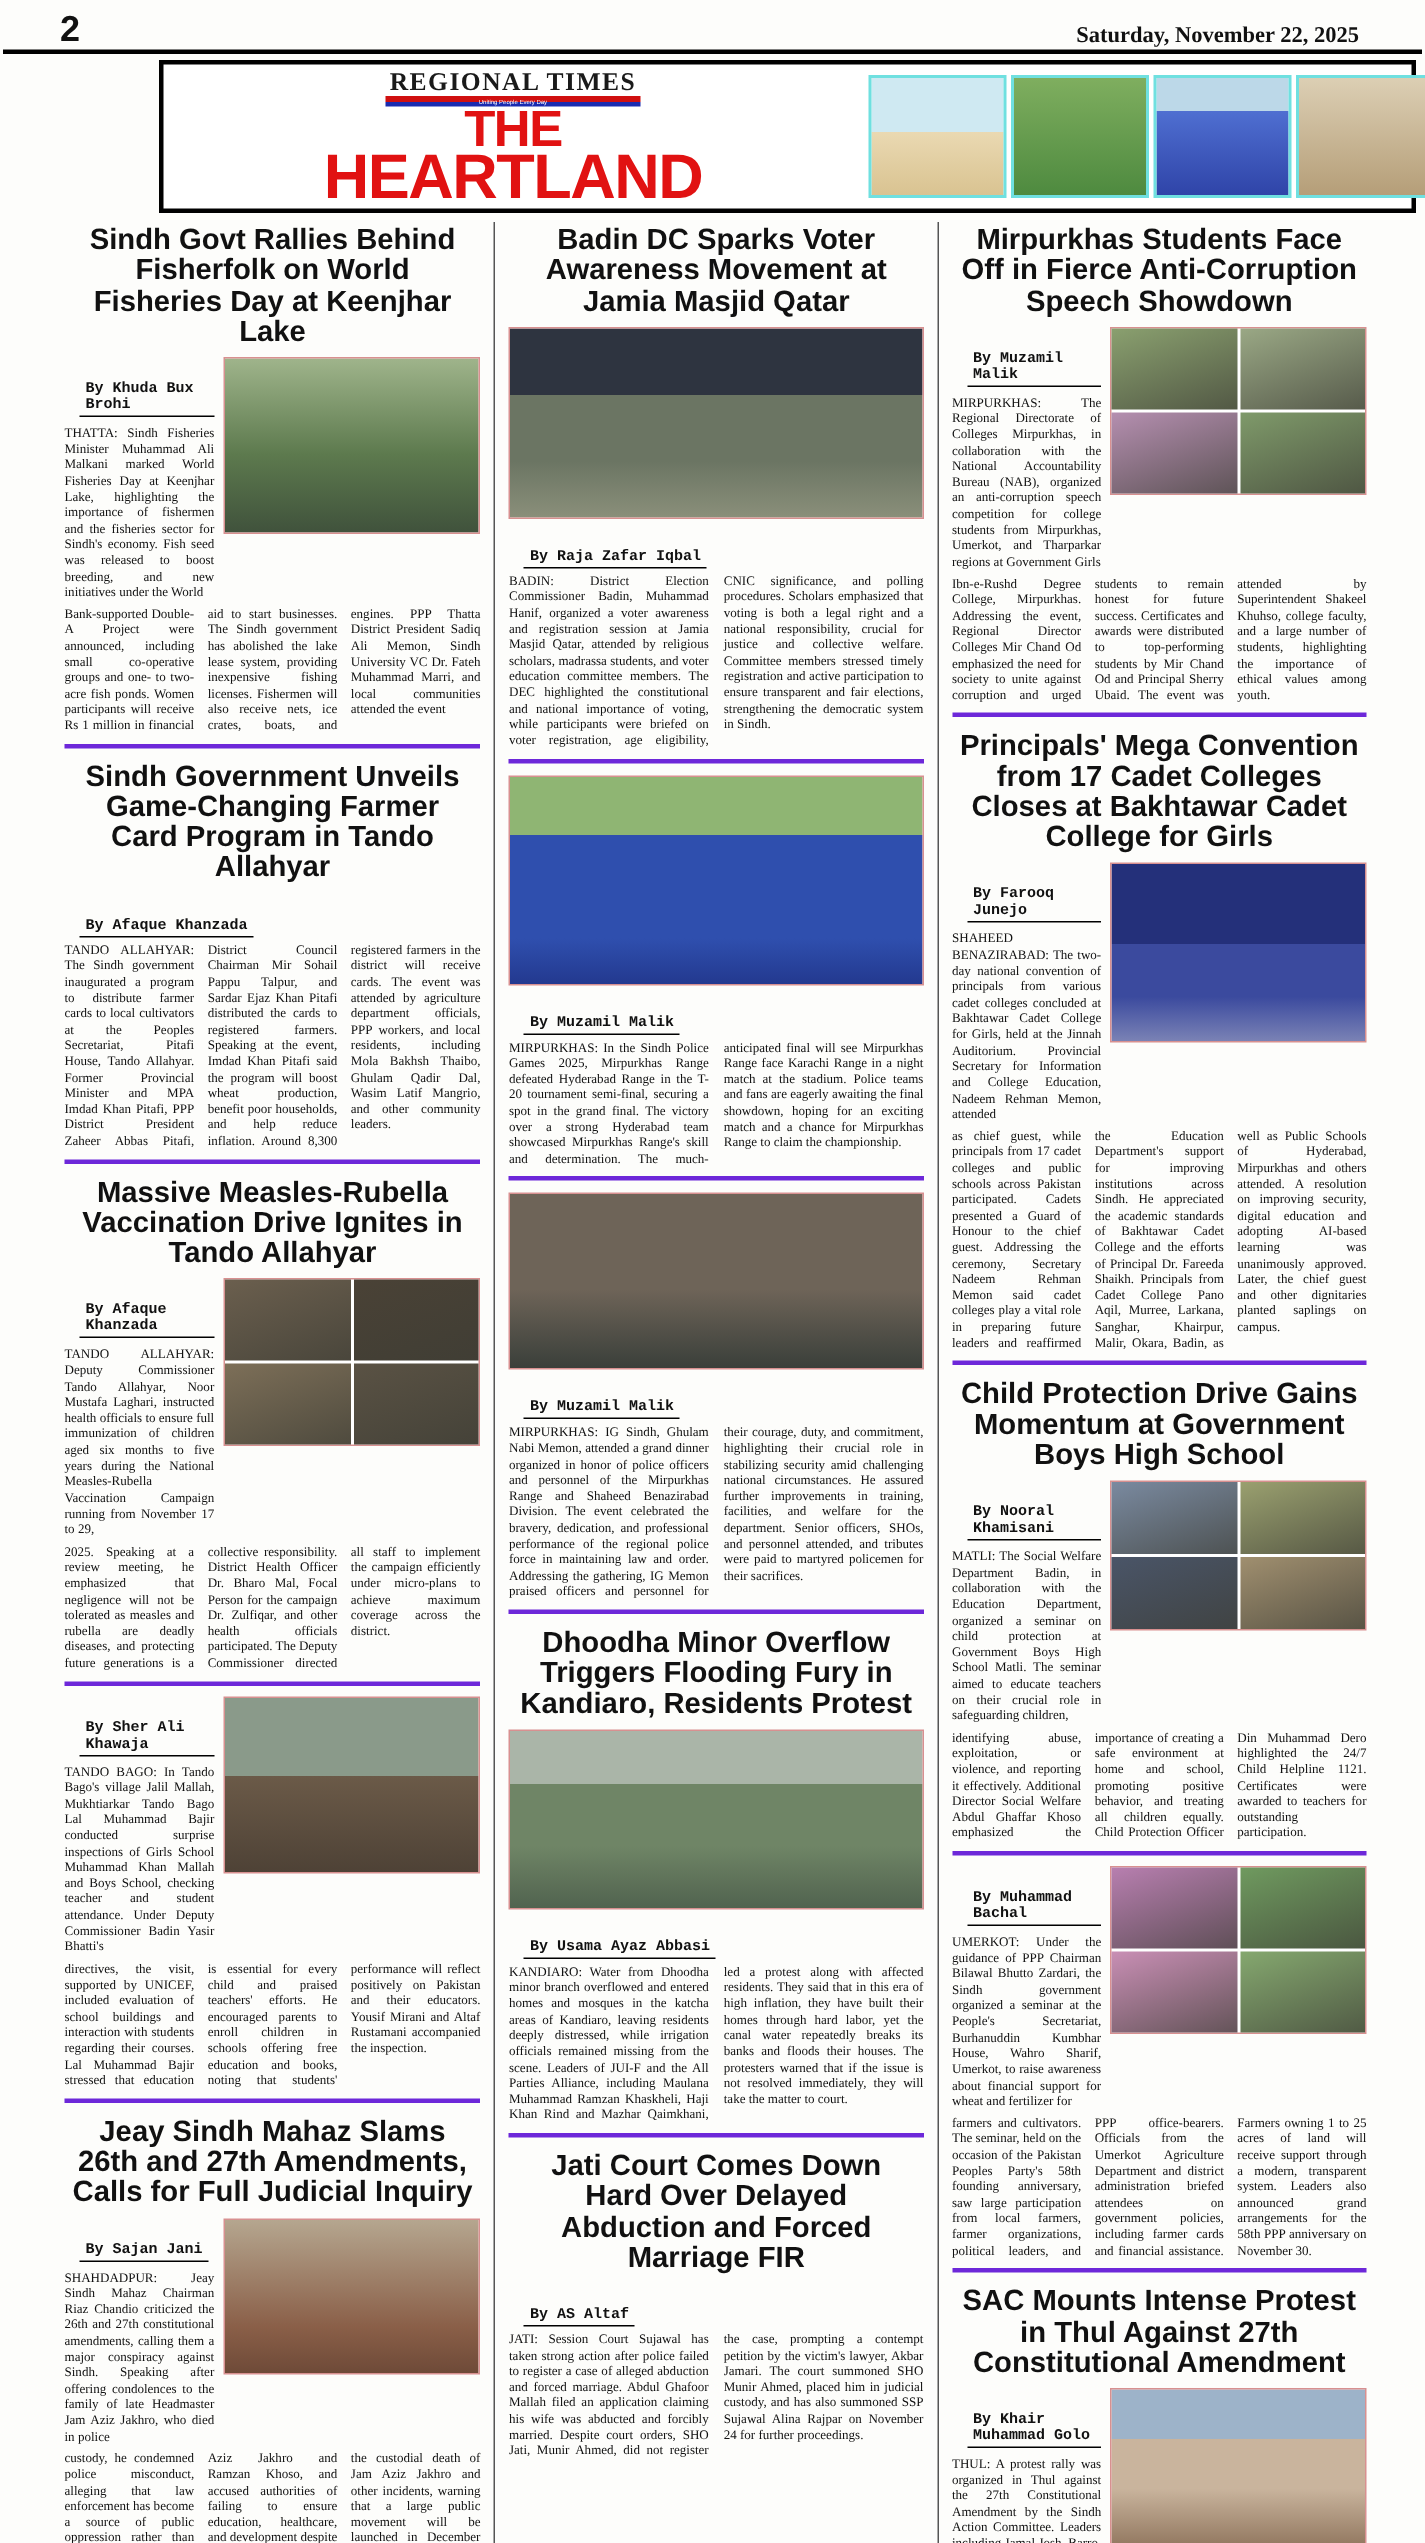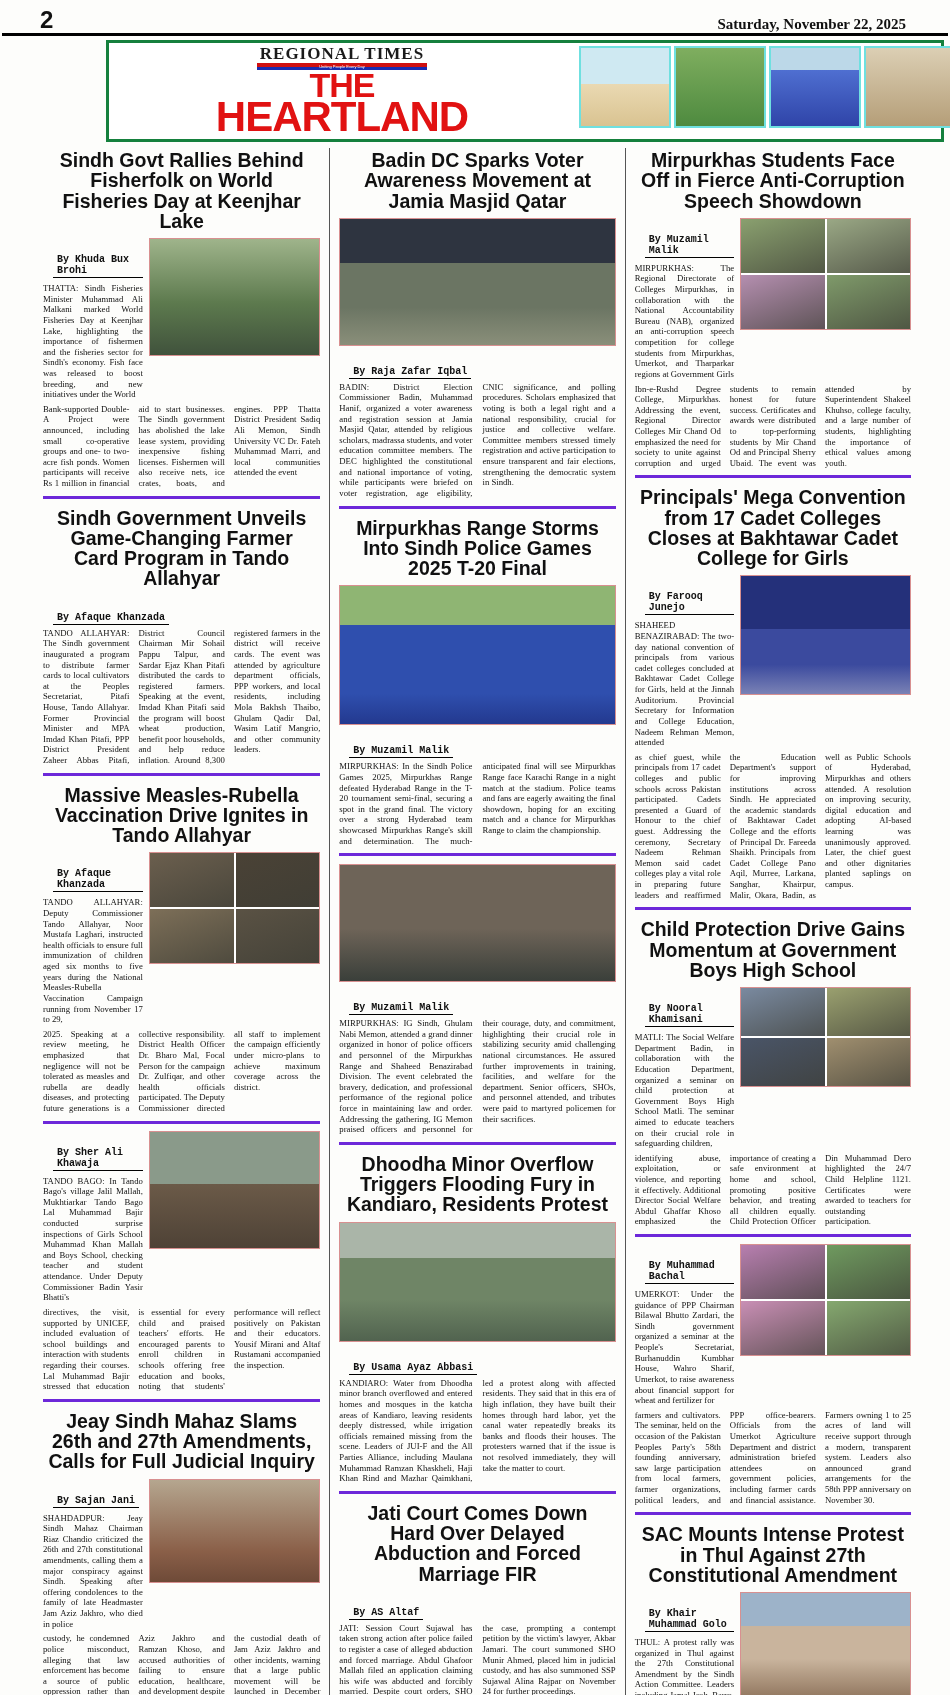--- a/index.html
+++ b/index.html
@@ -3,21 +3,21 @@
 <meta charset="utf-8">
 <style>
   html,body{margin:0;padding:0;background:#e9e9e9;}
   body{width:950px;font-family:"Liberation Serif",serif;color:#111;}
   .sheet{width:950px;min-height:1695px;background:#fdfdfb;box-sizing:border-box;padding:6px 0 20px;}
   
   .topbar{display:flex;justify-content:space-between;align-items:flex-end;padding:2px 42px 1px 38px;border-bottom:3px solid #000;margin:0 2px;}
   .pagenum{font-family:"Liberation Sans",sans-serif;font-weight:900;font-size:24px;line-height:1;}
   .pagedate{font-family:"Liberation Serif",serif;font-weight:700;font-size:15px;line-height:1.1;margin-left:13px;}
   
-  .masthead{margin:4px 6px 6px 106px;border:3px solid #15803d;display:flex;align-items:flex-start;height:96px;background:#fff;}
+  .masthead{margin:4px 6px 6px 106px;border:3px solid #000000;display:flex;align-items:center;height:96px;background:#fff;}
   .mast-left{flex:0 0 56%;display:flex;flex-direction:column;align-items:center;justify-content:center;padding:2px 0;}
   .brand{font-family:"Liberation Serif",serif;font-weight:700;font-size:17px;letter-spacing:1px;color:#1a1a1a;line-height:1;}
   .brand-bar{width:170px;height:7px;background:linear-gradient(180deg,#d01010 0 55%,#1a2bb0 55% 100%);color:#fff;font-family:"Liberation Sans",sans-serif;font-size:4px;text-align:center;line-height:7px;overflow:hidden;margin:1px 0 2px;}
   .mast-title{font-family:"Liberation Sans",sans-serif;font-weight:700;color:#e11212;text-align:center;line-height:.82;letter-spacing:-1px;}
   .mast-title .l1{font-size:34px;display:block;}
   .mast-title .l2{font-size:42px;display:block;}
   .mast-photos{flex:1;display:flex;gap:3px;align-items:center;justify-content:flex-end;padding:3px 4px;}
   .mast-photo{width:92px;height:82px;border:2px solid #6fe0e0;box-sizing:border-box;}
   
   .content{display:grid;grid-template-columns:1fr 1fr 1fr;margin:4px 30px 0 34px;}
@@ -65,21 +65,21 @@
       </div>
   </div>
 
   <div class="content">
     <div class="col">
         <section class="article">
           <h2 class="headline">Sindh Govt Rallies Behind Fisherfolk on World Fisheries Day at Keenjhar Lake</h2>
           <div class="lede-row">
             <div class="lede-left">
               <div><span class="byline">By Khuda Bux Brohi</span></div>
-              <div class="body-text">THATTA: Sindh Fisheries Minister Muhammad Ali Malkani marked World Fisheries Day at Keenjhar Lake, highlighting the importance of fishermen and the fisheries sector for Sindh's economy. Fish face was released to boost breeding, and new initiatives under the World</div>
+              <div class="body-text">THATTA: Sindh Fisheries Minister Muhammad Ali Malkani marked World Fisheries Day at Keenjhar Lake, highlighting the importance of fishermen and the fisheries sector for Sindh's economy. Fish seed was released to boost breeding, and new initiatives under the World</div>
             </div>
             <div class="photo side" style="height: 118px; background: linear-gradient(rgb(159, 180, 139), rgb(93, 122, 78) 55%, rgb(64, 82, 60));"></div>
           </div>
           <div class="body-text cols-3">Bank-supported Double-A Project were announced, including small co-operative groups and one- to two-acre fish ponds. Women participants will receive Rs 1 million in financial aid to start businesses. The Sindh government has abolished the lake lease system, providing inexpensive fishing licenses. Fishermen will also receive nets, ice crates, boats, and engines. PPP Thatta District President Sadiq Ali Memon, Sindh University VC Dr. Fateh Muhammad Marri, and local communities attended the event</div>
         </section>
         <section class="article">
           <h2 class="headline">Sindh Government Unveils Game-Changing Farmer Card Program in Tando Allahyar</h2>
           <div><span class="byline">By Afaque Khanzada</span></div>
           <div class="body-text cols-3">TANDO ALLAHYAR: The Sindh government inaugurated a program to distribute farmer cards to local cultivators at the Peoples Secretariat, Pitafi House, Tando Allahyar. Former Provincial Minister and MPA Imdad Khan Pitafi, PPP District President Zaheer Abbas Pitafi, District Council Chairman Mir Sohail Pappu Talpur, and Sardar Ejaz Khan Pitafi distributed the cards to registered farmers. Speaking at the event, Imdad Khan Pitafi said the program will boost wheat production, benefit poor households, and help reduce inflation. Around 8,300 registered farmers in the district will receive cards. The event was attended by agriculture department officials, PPP workers, and local residents, including Mola Bakhsh Thaibo, Ghulam Qadir Dal, Wasim Latif Mangrio, and other community leaders.</div>
         </section>
@@ -123,21 +123,20 @@
         <section class="article"></section>
       </div>
     <div class="col">
         <section class="article">
           <h2 class="headline">Badin DC Sparks Voter Awareness Movement at Jamia Masjid Qatar</h2>
           <div class="photo full" style="height: 128px; background: linear-gradient(rgb(46, 52, 64) 0px, rgb(46, 52, 64) 35%, rgb(107, 117, 99) 35%, rgb(107, 117, 99) 70%, rgb(138, 143, 122));"></div>
           <div><span class="byline">By Raja Zafar Iqbal</span></div>
           <div class="body-text cols-2">BADIN: District Election Commissioner Badin, Muhammad Hanif, organized a voter awareness and registration session at Jamia Masjid Qatar, attended by religious scholars, madrassa students, and voter education committee members. The DEC highlighted the constitutional and national importance of voting, while participants were briefed on voter registration, age eligibility, CNIC significance, and polling procedures. Scholars emphasized that voting is both a legal right and a national responsibility, crucial for justice and collective welfare. Committee members stressed timely registration and active participation to ensure transparent and fair elections, strengthening the democratic system in Sindh.</div>
         </section>
         <section class="article">
-          <h2 class="headline">Mirpurkhas Range Storms Into Sindh Police Games 2025 T-20 Final</h2>
           <div class="photo full" style="height: 140px; background: linear-gradient(rgb(143, 181, 115) 0px, rgb(143, 181, 115) 28%, rgb(47, 79, 174) 28%, rgb(47, 79, 174) 78%, rgb(35, 57, 143));"></div>
           <div><span class="byline">By Muzamil Malik</span></div>
           <div class="body-text cols-2">MIRPURKHAS: In the Sindh Police Games 2025, Mirpurkhas Range defeated Hyderabad Range in the T-20 tournament semi-final, securing a spot in the grand final. The victory over a strong Hyderabad team showcased Mirpurkhas Range's skill and determination. The much-anticipated final will see Mirpurkhas Range face Karachi Range in a night match at the stadium. Police teams and fans are eagerly awaiting the final showdown, hoping for an exciting match and a chance for Mirpurkhas Range to claim the championship.</div>
         </section>
         <section class="article">
           <div class="photo full" style="height: 118px; background: linear-gradient(rgb(110, 100, 88) 0px, rgb(110, 100, 88) 55%, rgb(58, 63, 58));"></div>
           <div><span class="byline">By Muzamil Malik</span></div>
           <div class="body-text cols-2">MIRPURKHAS: IG Sindh, Ghulam Nabi Memon, attended a grand dinner organized in honor of police officers and personnel of the Mirpurkhas Range and Shaheed Benazirabad Division. The event celebrated the bravery, dedication, and professional performance of the regional police force in maintaining law and order. Addressing the gathering, IG Memon praised officers and personnel for their courage, duty, and commitment, highlighting their crucial role in stabilizing security amid challenging national circumstances. He assured further improvements in training, facilities, and welfare for the department. Senior officers, SHOs, and personnel attended, and tributes were paid to martyred policemen for their sacrifices.</div>
         </section>
         <section class="article">

